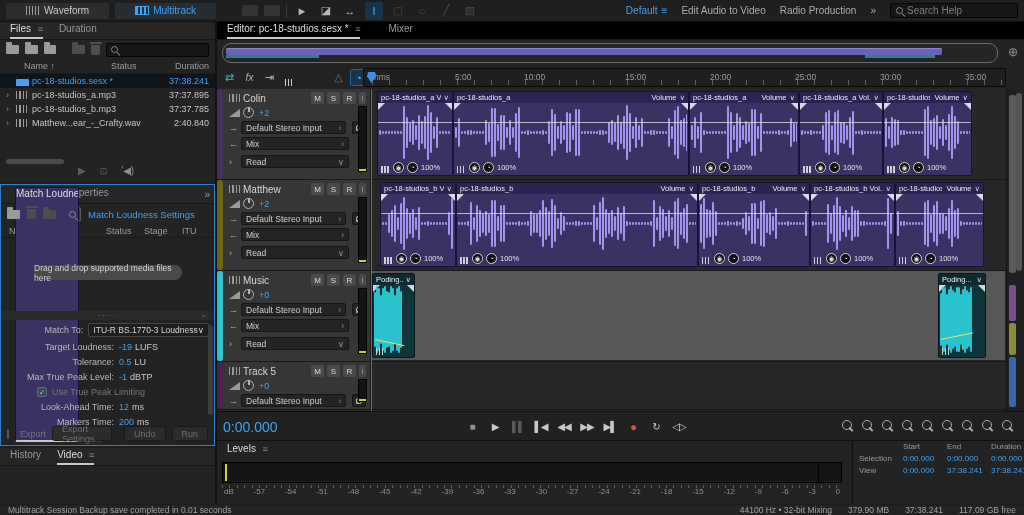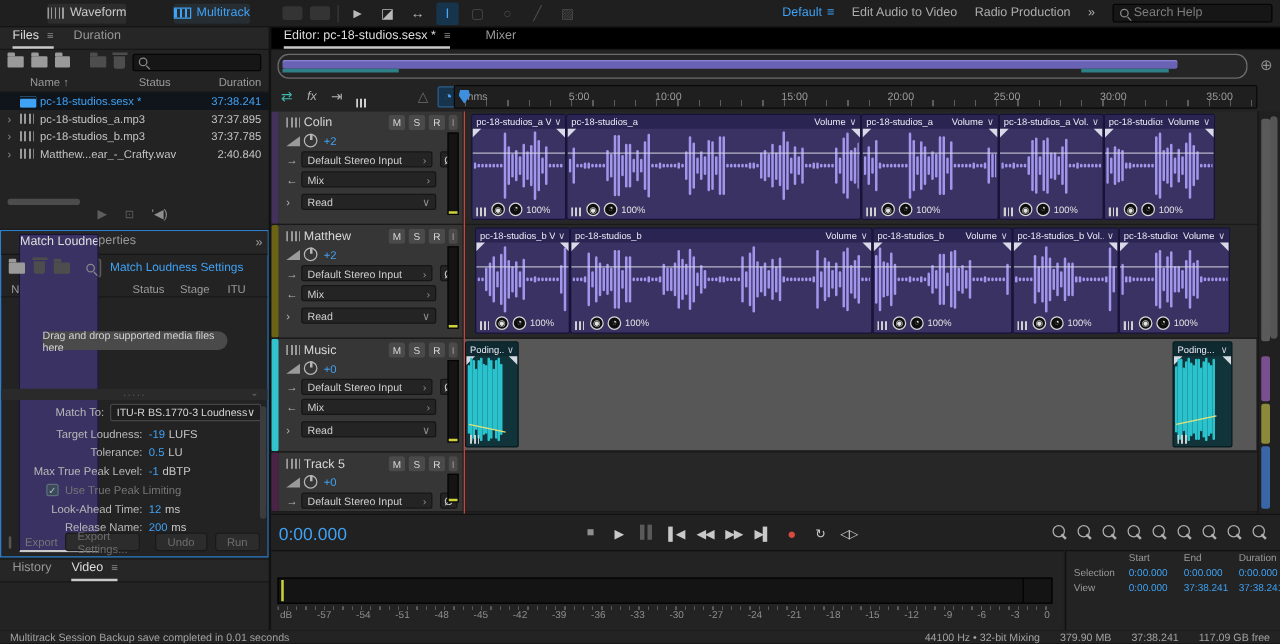--- a/index.html
+++ b/index.html
@@ -6,21 +6,21 @@
   html,body { background:#000; }
   body { font-family:"Liberation Sans", sans-serif; }
   #root { position:relative; width:1024px; height:515px; background:#1d1d1d; overflow:hidden;
           font-size:10px; color:#bfbfbf; }
   .abs { position:absolute; }
 
   
   #topbar { left:0; top:0; width:1024px; height:22px; background:#1f1f1f; border-bottom:1px solid #101010;
             display:flex; align-items:center; padding:0 6px; gap:6px; }
   .viewbtn { height:16px; display:flex; align-items:center; gap:4px; background:#2d2d2d; border-radius:2px;
-             padding:0 0; color:#c9c9c9; font-size:10px;margin-left:32px; }
+             padding:0 20px; color:#c9c9c9; font-size:10px; }
   .viewbtn.act { color:#3fa2f5; background:#262d33; }
   .ico-wave { width:14px; height:9px; background:repeating-linear-gradient(90deg,#9a9a9a 0 1px,transparent 1px 3px); }
   .viewbtn.act .ico-wave { background:repeating-linear-gradient(90deg,#3fa2f5 0 2px,transparent 2px 4px); border:1px solid #3fa2f5; }
   .paneico { width:16px; height:11px; background:#343434; border-radius:2px; }
   .tool { width:18px; height:18px; display:flex; align-items:center; justify-content:center; color:#b9b9b9; font-size:11px; border-radius:2px; }
   .tool.dim { color:#4d4d4d; }
   .tool.act { background:#16344c; color:#4aa9ff; }
   .tbsep { width:1px; height:14px; background:#3a3a3a; }
   #wsarea { margin-left:auto; display:flex; align-items:center; gap:14px; }
   .wsitem { color:#adadad; font-size:10px; }
@@ -357,21 +357,21 @@
         <span class="cbx">✓</span>
         <span class="dimlab">Use True Peak Limiting</span>
       </div>
       <div id="lfields2">
           <div class="lrow">
             <span class="lab">Look-Ahead Time:</span>
             <span class="val">12</span>
             <span class="unit">ms</span>
           </div>
           <div class="lrow">
-            <span class="lab">Release Name:</span>
+            <span class="lab">Markers Time:</span>
             <span class="val">200</span>
             <span class="unit">ms</span>
           </div>
         </div>
     </div>
     <div id="lscroll"></div>
     <div id="lfooter">
       <span class="cbx empty"></span>
       <span class="dimlab">Export</span>
       <span class="dimbtn">Export Settings...</span>
@@ -1249,20 +1249,23 @@
           <span class="zbtn"></span>
           <span class="zbtn"></span>
           <span class="zbtn"></span>
           <span class="zbtn"></span>
           <span class="zbtn"></span>
         </div>
     </div>
   </div>
 
   <div id="levels" class="abs">
+    <div class="tabrow" style="height:16px">
+      <span class="ptab act" style="border-bottom:none"><span>Levels</span><span class="menu-glyph"> ≡</span></span>
+    </div>
     <div id="lvl-meter">
       <span class="yline"></span>
       <span class="zline"></span>
     </div>
     <div id="lvl-scale">
         <span>dB</span>
         <span>-57</span>
         <span>-54</span>
         <span>-51</span>
         <span>-48</span>

